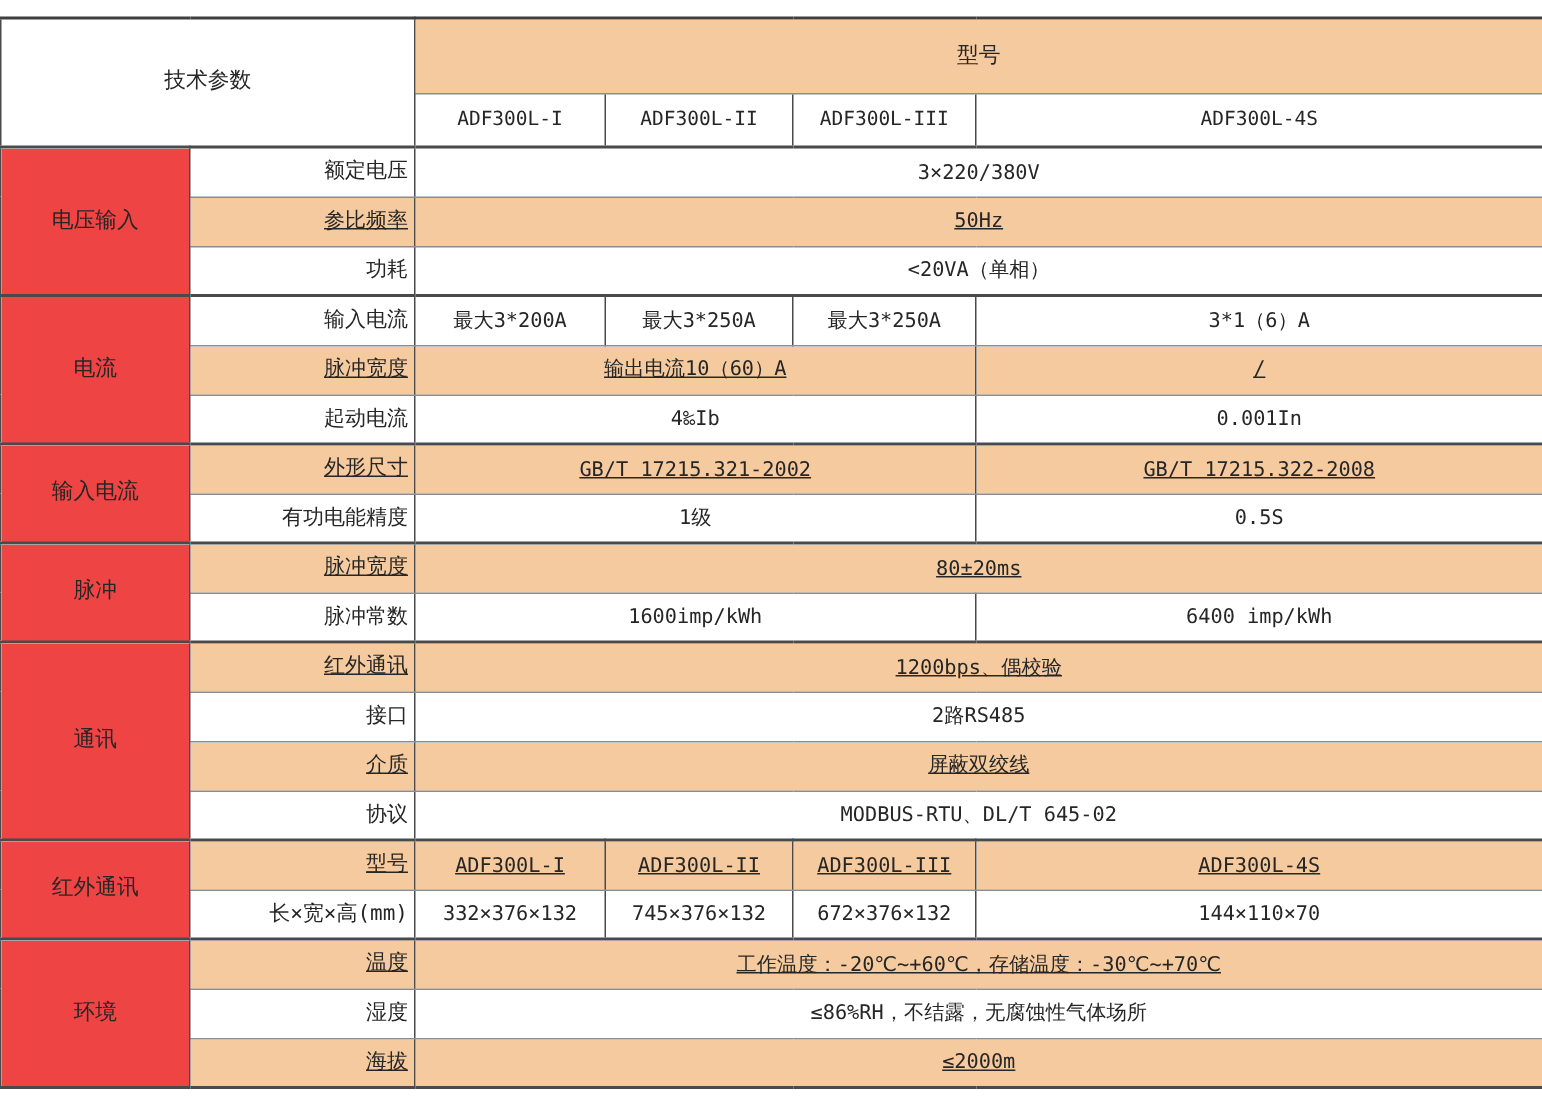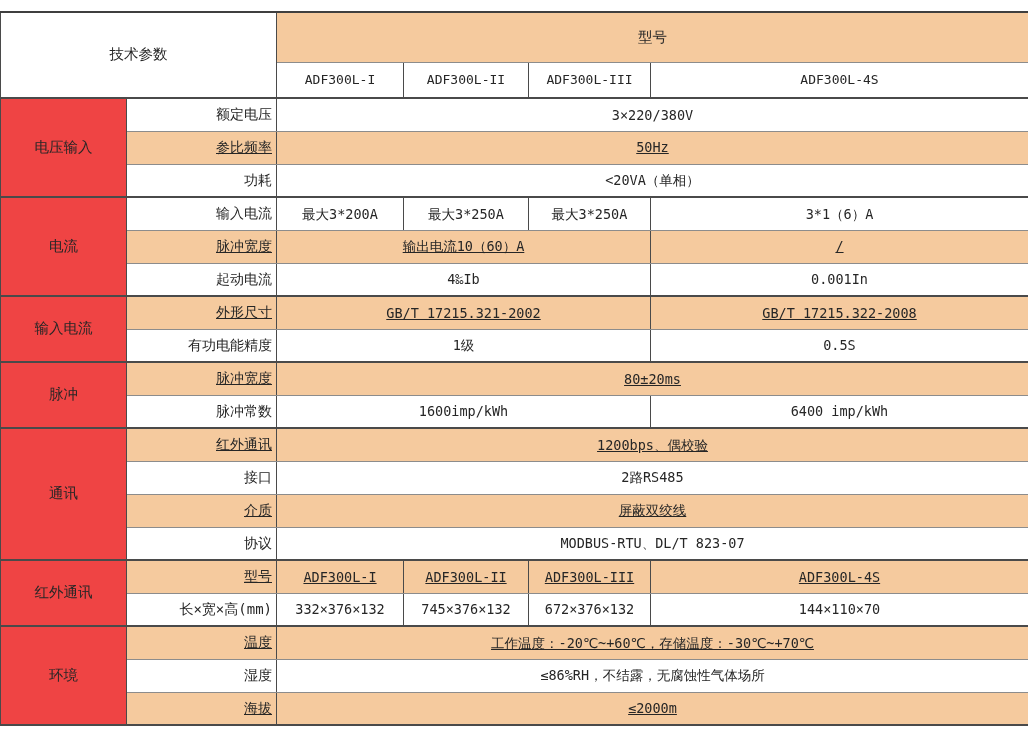--- a/index.html
+++ b/index.html
@@ -149,21 +149,21 @@
         <tr class="datarow">
           <td class="plabel">接口</td>
           <td colspan="4" class="val">2路RS485</td>
         </tr>
         <tr class="datarow orange-row">
           <td class="plabel">介质</td>
           <td colspan="4" class="val">屏蔽双绞线</td>
         </tr>
         <tr class="datarow section-end">
           <td class="plabel">协议</td>
-          <td colspan="4" class="val">MODBUS-RTU、DL/T 823-07</td>
+          <td colspan="4" class="val">MODBUS-RTU、DL/T 645-02</td>
         </tr>
         <tr class="datarow orange-row">
           <td rowspan="2" class="cat">红外通讯</td>
           <td class="plabel">型号</td>
           <td colspan="1" class="val">ADF300L-I</td>
           <td colspan="1" class="val">ADF300L-II</td>
           <td colspan="1" class="val">ADF300L-III</td>
           <td colspan="1" class="val">ADF300L-4S</td>
         </tr>
         <tr class="datarow section-end">

